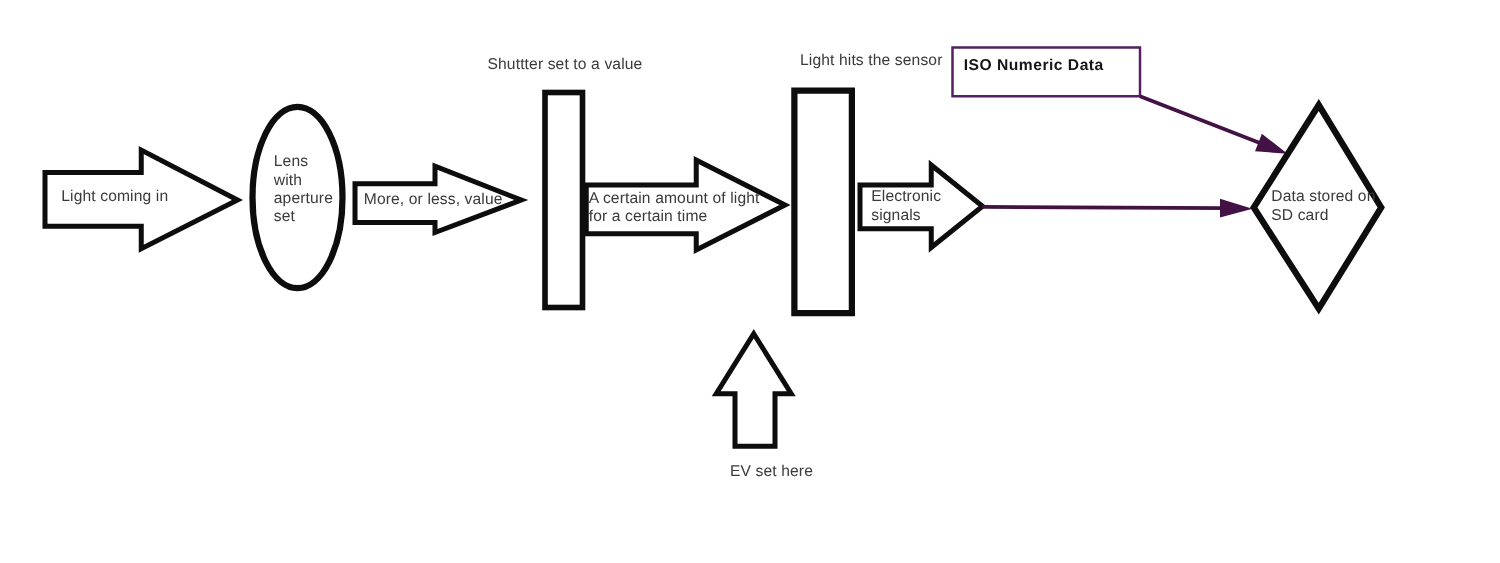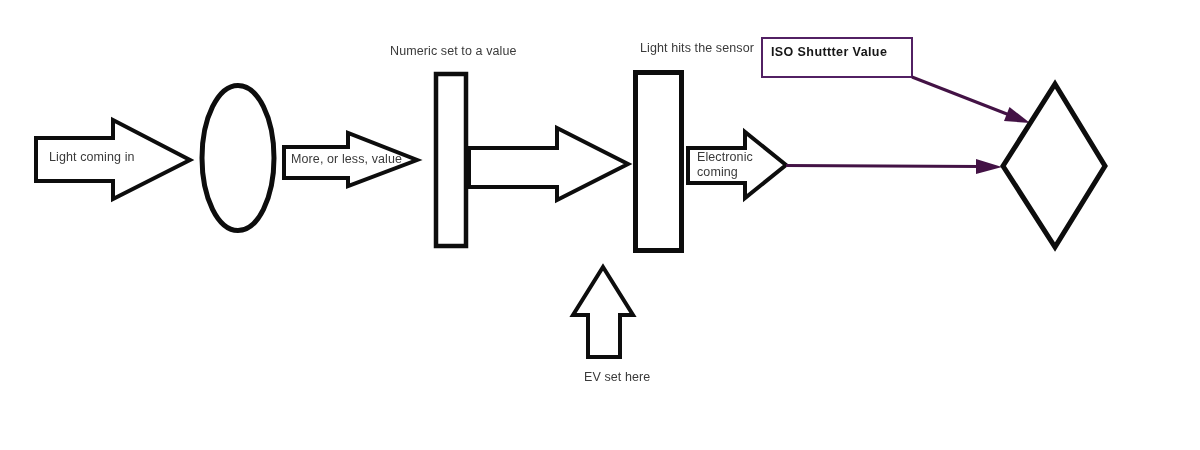--- a/index.html
+++ b/index.html
@@ -70,29 +70,37 @@
     <line x1="912" y1="77" x2="1012" y2="116" stroke="#431245" stroke-width="3"></line>
     <polygon points="1030,123 1004,121 1009.5,107" fill="#431245"></polygon>
 
     <polygon points="1055,84 1105,166 1055,247 1003,166" fill="#ffffff" stroke="#0d0d0d" stroke-width="5" stroke-linejoin="miter"></polygon>
 
     <polygon points="603,267 633,315 620,315 620,357 588,357 588,315 573,315" fill="#ffffff" stroke="#0d0d0d" stroke-width="4" stroke-linejoin="miter"></polygon>
   </svg>
 
   <div class="label lbl-light-coming-in">Light coming in</div>
 
+  <div class="label lbl-lens">Lens
+with
+aperture
+set</div>
 
   <div class="label lbl-more-or-less">More, or less, value</div>
 
-  <div class="label lbl-shutter">Numeric set to a value</div>
+  <div class="label lbl-shutter">Shuttter set to a value</div>
 
+  <div class="label lbl-certain-amount">A certain amount of light
+for a certain time</div>
 
   <div class="label lbl-sensor">Light hits the sensor</div>
 
   <div class="label lbl-electronic">Electronic
-coming</div>
+signals</div>
 
-  <div class="label lbl-iso">ISO Shuttter Value</div>
+  <div class="label lbl-iso">ISO Numeric Data</div>
 
+  <div class="label lbl-data-stored">Data stored on
+SD card</div>
 
   <div class="label lbl-ev">EV set here</div>
 
 </div>
 
 </body></html>

